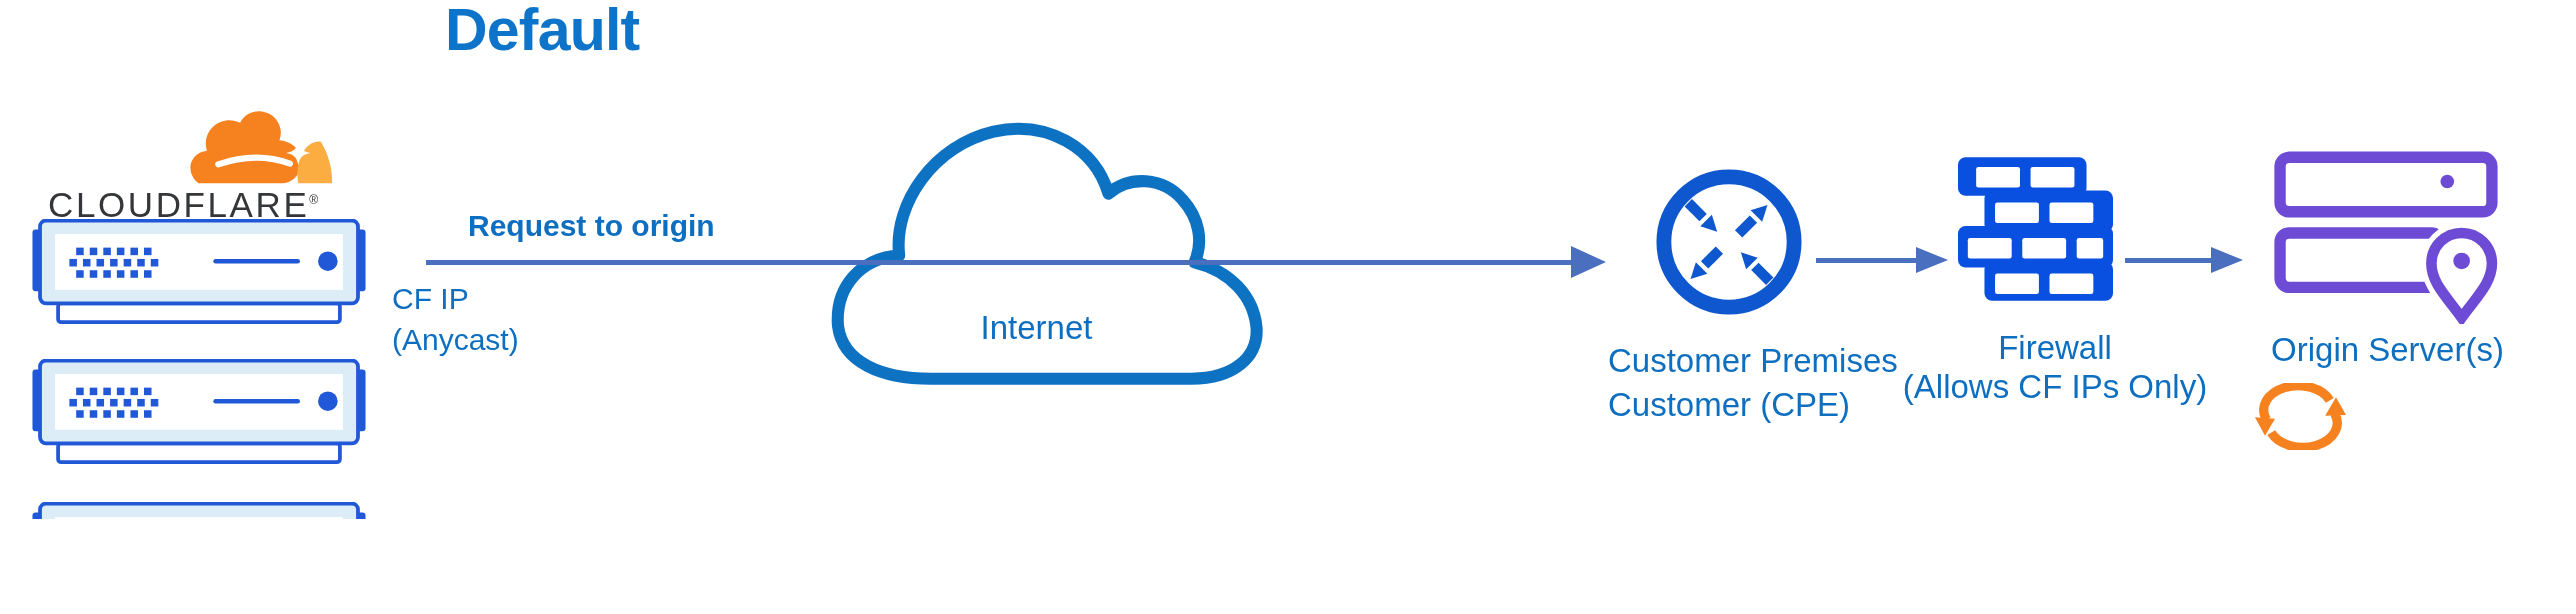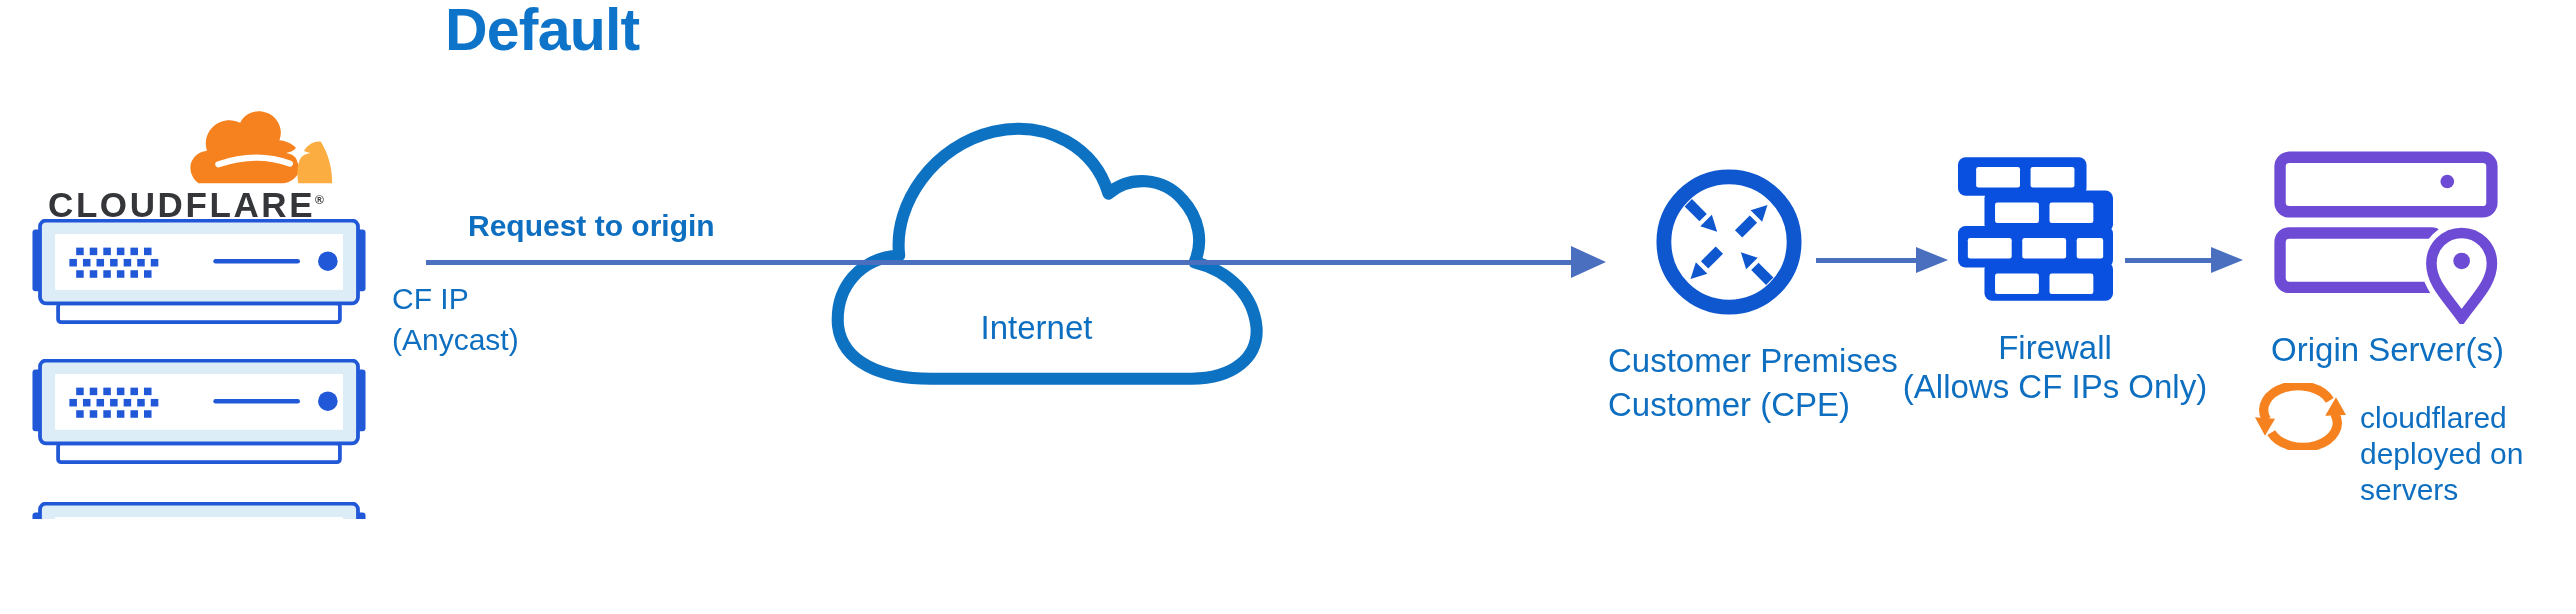--- a/index.html
+++ b/index.html
@@ -6,21 +6,21 @@
     --title-blue:#0d74c9; --text-blue:#0e6fc0; --arrow-blue:#4a6fbf;
     --cpe-blue:#0e57cf; --firewall-blue:#0a50e0; --net-blue:#0e72c3;
     --server-blue:#2158d8; --server-fill:#dcedf8; --purple:#6d4bd5;
     --orange:#f6821f; --orange-light:#fbad41; --wordmark-color:#35363a;
   }
   html,body{margin:0;padding:0;background:#fff;}
   .stage{position:relative;width:2576px;height:519px;background:#ffffff;overflow:hidden;
          font-family:"Liberation Sans", sans-serif;border-radius:6px;}
   .abs{position:absolute;}
   .title{font-size:59px;font-weight:600;letter-spacing:-0.8px;color:var(--title-blue,#0d74c9);}
-  .wordmark{font-size:35px;font-weight:700;letter-spacing:2.6px;color:var(--wordmark-color,#35363a);text-align:right;}
+  .wordmark{font-size:35px;font-weight:400;letter-spacing:2.6px;color:var(--wordmark-color,#35363a);text-align:right;}
   .wordmark sup{font-size:12px;letter-spacing:0;}
   .lbl{color:var(--text-blue,#0e6fc0);font-size:33px;line-height:1.26;}
   .note{color:var(--text-blue,#0e6fc0);font-size:30px;line-height:1.32;}
   .center{text-align:center;}
   .line{background:var(--arrow-blue,#4a6fbf);}
   .ahead{width:0;height:0;border-top:16.6px solid transparent;border-bottom:16.6px solid transparent;
          border-left:35px solid var(--arrow-blue,#4a6fbf);}
   .ahead.sm{border-top-width:13.6px;border-bottom-width:13.6px;border-left-width:32px;}
   .z1{z-index:1}.z2{z-index:2}.z3{z-index:3}
   span.bl{display:block;}
@@ -222,20 +222,15 @@
     <span class="bl">(Allows CF IPs Only)</span>
   </div>
   <div class="abs lbl center z3" style="left:2255px;top:329px;width:265px;">Origin Server(s)</div>
 
   <svg class="abs z2" style="left:2255px;top:383px;" width="91" height="67" viewBox="0 0 118 86">
     <path d="M 97 22 A 44 31 0 0 0 15 47" fill="none" stroke="var(--orange,#f6821f)" stroke-width="12"></path>
     <polygon points="13,68 0,44 26,46" fill="var(--orange,#f6821f)"></polygon>
     <path d="M 21 64 A 44 31 0 0 0 103 39" fill="none" stroke="var(--orange,#f6821f)" stroke-width="12"></path>
     <polygon points="105,18 91,42 118,41" fill="var(--orange,#f6821f)"></polygon>
   </svg>
-  <div class="abs note z3" style="left:2360px;top:400px;line-height:36px;">
-    <span class="bl">cloudflared</span>
-    <span class="bl">deployed on</span>
-    <span class="bl">servers</span>
-  </div>
 
 </div>
 
 
 </body></html>

